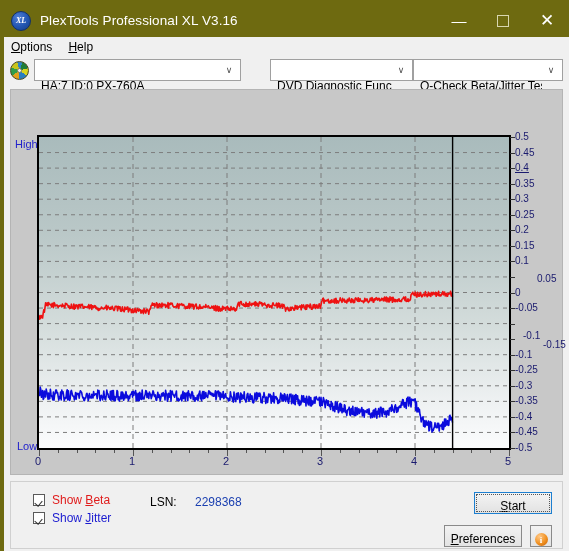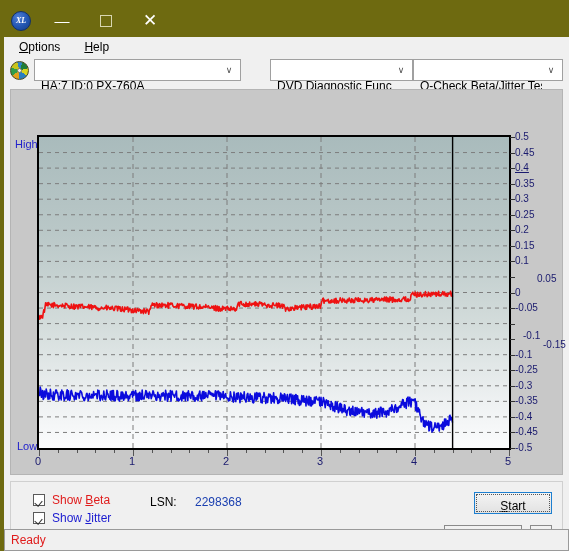--- a/index.html
+++ b/index.html
@@ -52,21 +52,21 @@
     position:absolute;left:2px;top:35px;width:565px;height:514px;
     background:#f0f0f0;
     box-sizing:border-box;
   }
   .menubar{
     position:absolute;left:0;top:0;width:565px;height:19px;
     display:flex;align-items:center;
     background:#f0f0f0;
   }
   .menu-item{
-    padding:2px 9px 2px 15px;font-size:12px;color:#000000;white-space:nowrap;text-align:center;
+    padding:2px 9px 2px 7px;font-size:12px;color:#000000;white-space:nowrap;text-align:center;
   }
   .menu-item .u{text-decoration:underline;}
 
   
   .selbar{
     position:absolute;left:0;top:20px;width:565px;height:28px;
   }
   .disc-icon{
     position:absolute;left:6px;top:4px;width:19px;height:19px;
     border-radius:50%;
@@ -195,20 +195,21 @@
   }
   #status-text{padding-left:6px;font-size:12px;color:#e01b1b;}
 </style>
 </head>
 <body>
 
 <div class="window">
 
   <div class="titlebar">
     <div class="title-icon">XL</div>
+    <div class="title-text">PlexTools Professional XL V3.16</div>
     <div class="win-btns">
       <div class="win-btn min">—</div>
       <div class="win-btn max">
           <span></span>
         </div>
       <div class="win-btn close">✕</div>
     </div>
   </div>
 
   <div class="client">
@@ -376,17 +377,14 @@
         <span><span class="u">P</span>references</span>
       </div>
 
       <div class="btn" id="btn-info">
         <div class="info-ball">i</div>
       </div>
     </div>
 
   </div>
 
-  <div class="statusbar">
-    <div id="status-text">Ready</div>
-  </div>
 
 </div>
 
 </body></html>

